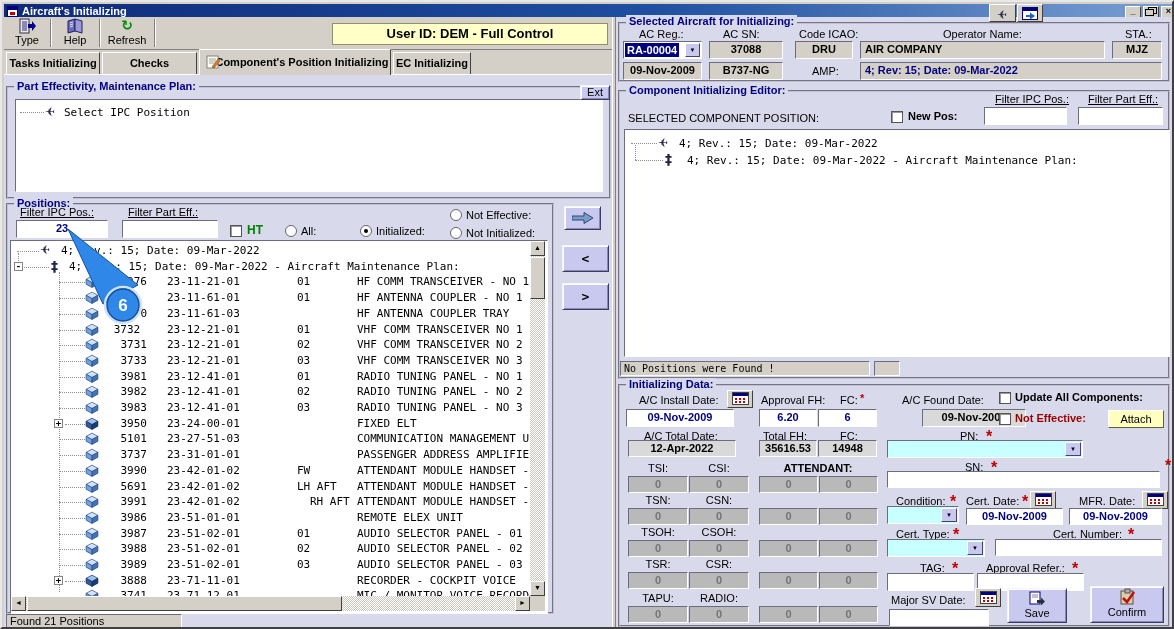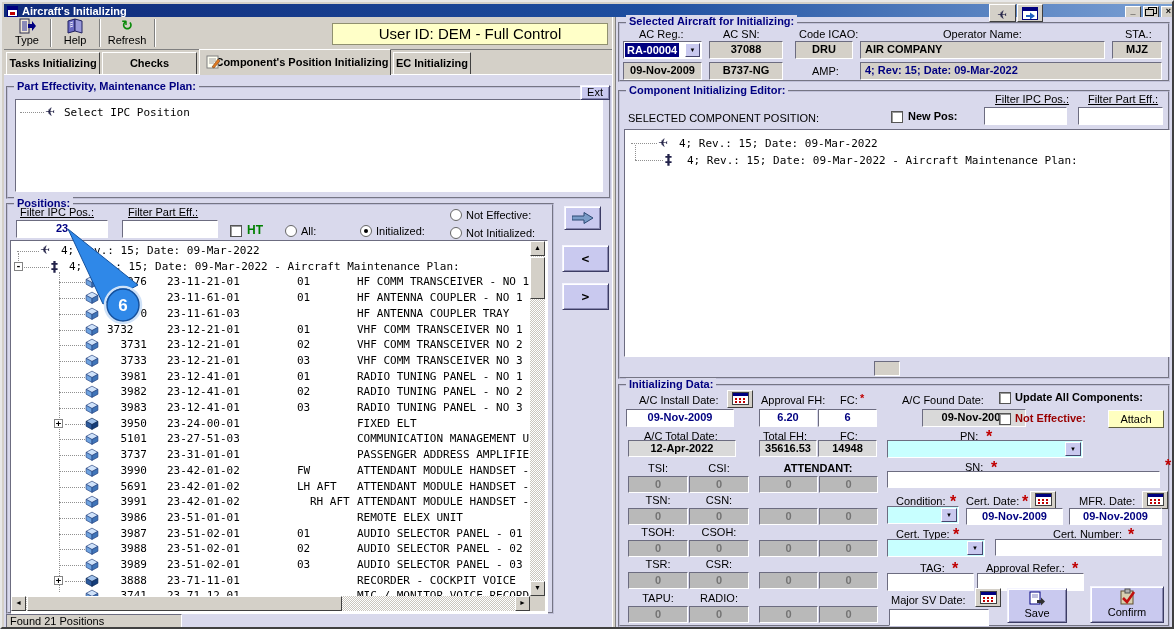--- a/index.html
+++ b/index.html
@@ -98,21 +98,21 @@
           <path d="M4 5 L7 4 M4 7 L7 6 M4 9 L7 8" stroke="#fff" stroke-width="0.8"></path>
         </svg>
       <div class="lbl">Help</div>
     </div>
     <div class="abs vsep" style="left:95px;top:2px;height:28px"></div>
     <div class="abs" style="left:99px;top:1px;width:48px;height:30px;text-align:center">
       <div style="font:bold 14px 'DejaVu Sans',sans-serif;color:#0a8a0a;height:16px;line-height:15px">↻</div>
       <div class="lbl">Refresh</div>
     </div>
     <div class="abs vsep" style="left:150px;top:2px;height:28px"></div>
-    <div class="abs banner" style="left:328px;top:6px;width:276px;height:22px;background:#ffffc8;border:1px solid #909070;text-align:center;font-weight:normal;font-size:15px;line-height:20px">User ID: DEM - Full Control</div>
+    <div class="abs banner" style="left:328px;top:6px;width:276px;height:22px;background:#ffffc8;border:1px solid #909070;text-align:center;font-weight:bold;font-size:13px;line-height:20px">User ID: DEM - Full Control</div>
   </div>
 
   <div class="abs" style="left:2px;top:48px;width:610px;height:25px;background:#d4d0c8"></div>
   <div class="tab" style="left:4px;width:94px"><span>Tasks Initializing</span></div>
   <div class="tab" style="left:100px;width:95px"><span>Checks Initializing</span></div>
   <div class="tab active" style="left:197px;width:192px">
     <svg class="abs" style="left:6px;top:5px" width="14" height="14">
         <rect x="1" y="1" width="11" height="12" fill="#fffff2" stroke="#808080"></rect>
         <line x1="3" y1="4" x2="10" y2="4" stroke="#a0a0a0"></line>
         <line x1="3" y1="6" x2="10" y2="6" stroke="#a0a0a0"></line>
@@ -224,21 +224,21 @@
         </div>
         <div class="abs" style="left: 0px; top: 80.5px; height: 15px; width: 100%;">
           <div class="abs dh" style="left: 48px; top: 8px; width: 26px;"></div>
           <div class="abs" style="left: 74px; top: 1px; width: 14px; height: 13px;">
             <svg width="14" height="13" viewBox="0 0 13 12">
               <polygon points="1,4 6.5,1 12,4 6.5,7" fill="#cfe2fa" stroke="#27427c" stroke-width="0.6"></polygon>
               <polygon points="1,4 6.5,7 6.5,11.5 1,8.5" fill="#6ea3e0" stroke="#27427c" stroke-width="0.6"></polygon>
               <polygon points="12,4 6.5,7 6.5,11.5 12,8.5" fill="#3f74b8" stroke="#27427c" stroke-width="0.6"></polygon>
             </svg>
           </div>
-          <div class="abs mono" style="left: 96px; top: 1px; width: 40px; text-align: left;">3732</div>
+          <div class="abs mono" style="left: 96px; top: 1px; width: 40px; text-align: center;">3732</div>
           <div class="abs mono" style="left: 156px; top: 1px;">23-12-21-01</div>
           <div class="abs mono" style="left: 286px; top: 1px;">01</div>
           <div class="abs mono" style="left: 346px; top: 1px;">VHF COMM TRANSCEIVER NO 1</div>
         </div>
         <div class="abs" style="left: 0px; top: 96.2px; height: 15px; width: 100%;">
           <div class="abs dh" style="left: 48px; top: 8px; width: 26px;"></div>
           <div class="abs" style="left: 74px; top: 1px; width: 14px; height: 13px;">
             <svg width="14" height="13" viewBox="0 0 13 12">
               <polygon points="1,4 6.5,1 12,4 6.5,7" fill="#cfe2fa" stroke="#27427c" stroke-width="0.6"></polygon>
               <polygon points="1,4 6.5,7 6.5,11.5 1,8.5" fill="#6ea3e0" stroke="#27427c" stroke-width="0.6"></polygon>
@@ -528,20 +528,21 @@
 
   <div class="abs sunk white" style="left:622px;top:127px;width:546px;height:228px">
     <div class="abs dh" style="left:6px;top:13px;width:26px"></div>
     <span class="abs plane" style="left:33px;top:7px">✈</span>
     <span class="abs mono" style="left:54px;top:7px">4; Rev.: 15; Date: 09-Mar-2022</span>
     <div class="abs dv" style="left:10px;top:15px;height:15px"></div>
     <div class="abs dh" style="left:10px;top:30px;width:28px"></div>
     <span class="abs dagger" style="left:40px;top:23px">‡</span>
     <span class="abs mono" style="left:62px;top:24px">4; Rev.: 15; Date: 09-Mar-2022 - Aircraft Maintenance Plan:</span>
   </div>
+  <div class="abs sunk statusbar" style="left:618px;top:359px;width:250px;height:15px;font-family:'DejaVu Sans Mono',monospace;font-size:10px"><span>No Positions were Found !</span></div>
   <div class="abs sunk statusbar" style="left:872px;top:359px;width:26px;height:15px"></div>
 
   <div class="abs grp" style="left:616px;top:382px;width:552px;height:243px">
     <div class="leg">Initializing Data:</div>
   </div>
 
   <div class="abs lbl" style="left:637px;top:392px">A/C Install Date:</div>
   <div class="abs gbtn" style="left:725px;top:388px;width:26px;height:18px">
       <svg width="17" height="13" style="margin:1px auto 0">
         <rect x="0.5" y="0.5" width="16" height="12" fill="#fff" stroke="#404040"></rect>

